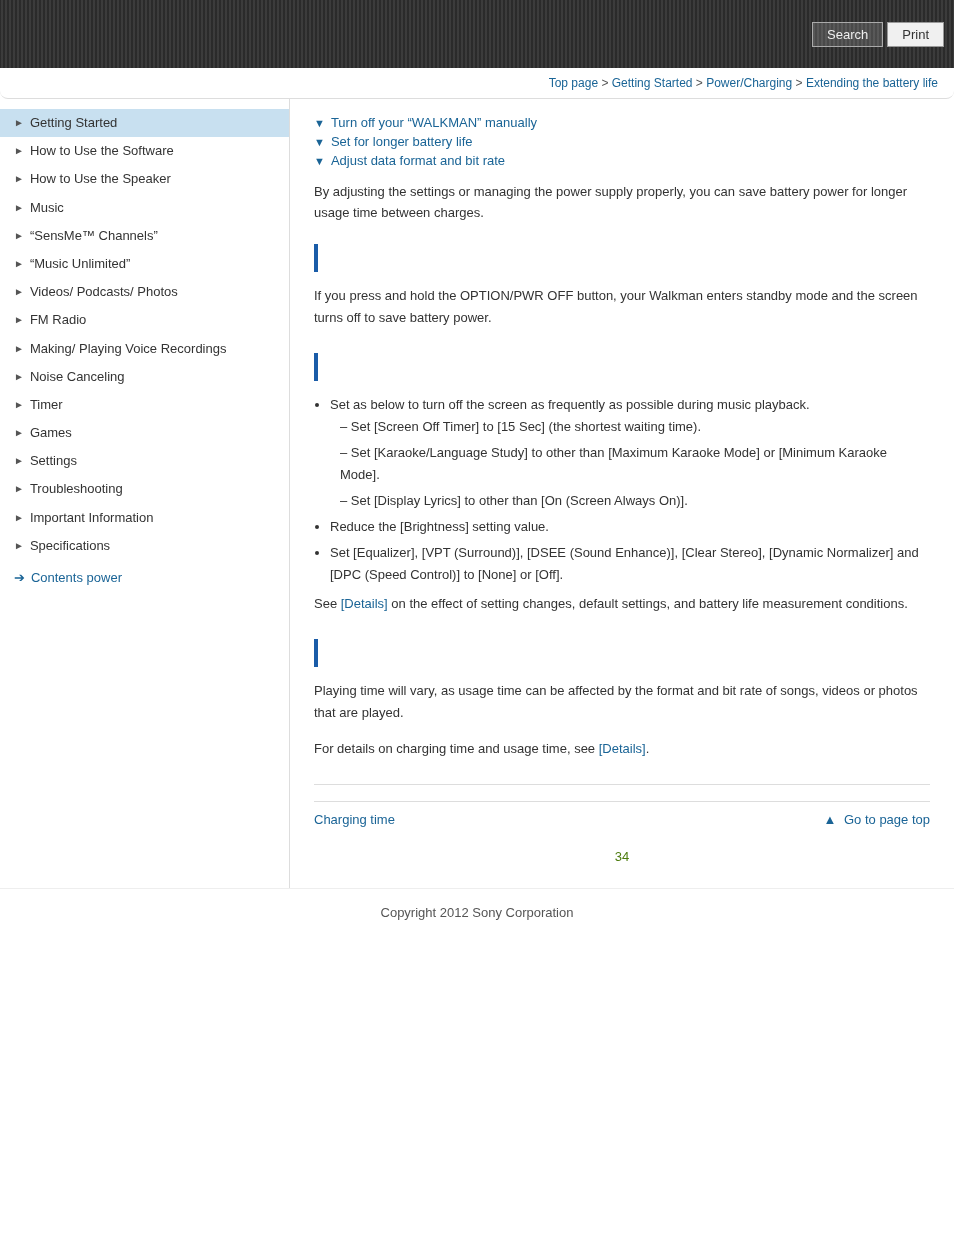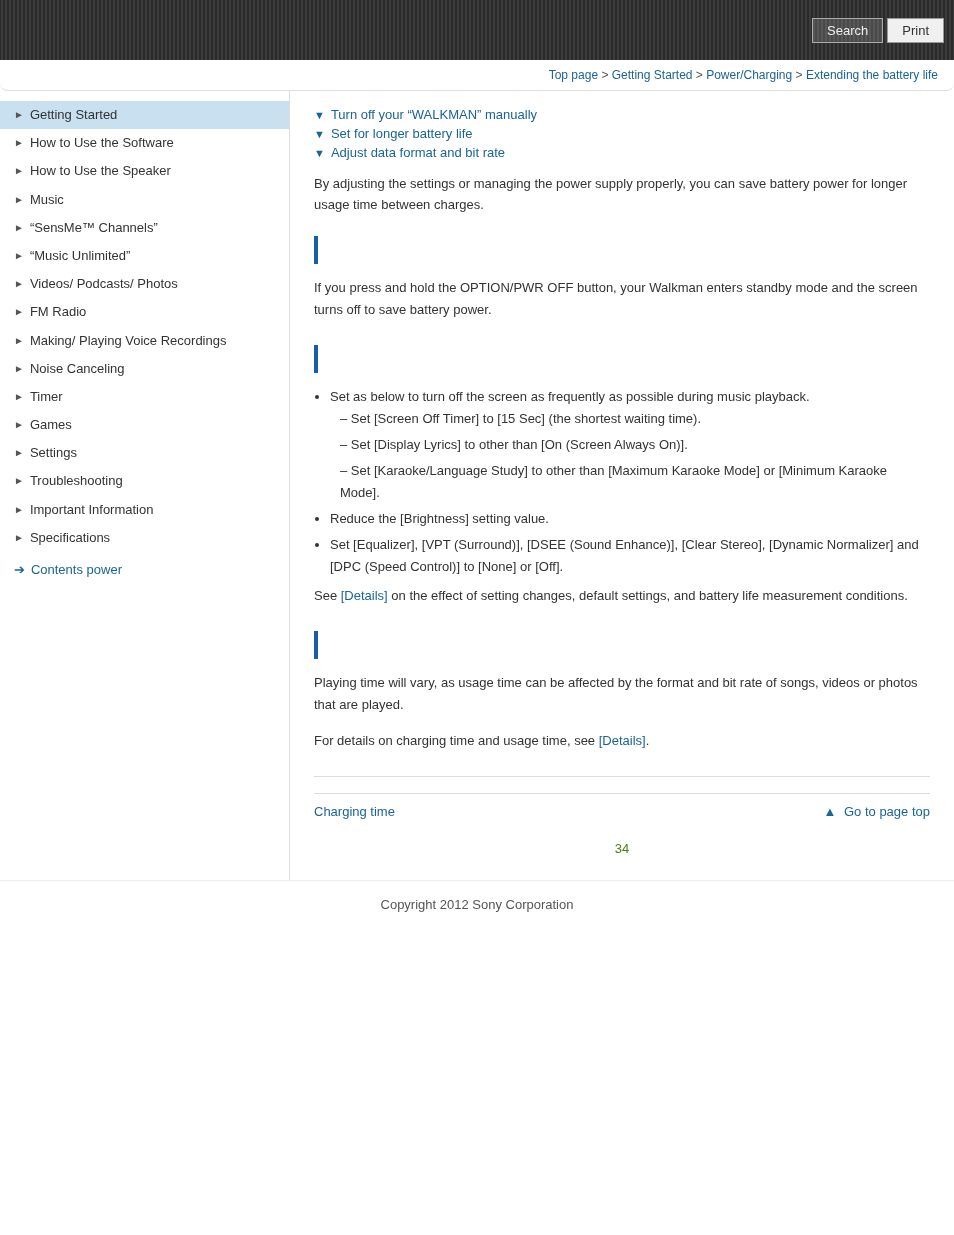--- a/index.html
+++ b/index.html
@@ -1,21 +1,21 @@
 <!DOCTYPE html>
 <html><head>
   <meta charset="utf-8">
   <style>
     * { margin: 0; padding: 0; box-sizing: border-box; }
     body { font-family: Arial, sans-serif; font-size: 13px; color: #333; background: #fff; width: 954px; }
 
     
     .header {
       background: repeating-linear-gradient(90deg, #222 0px, #444 2px, #222 4px);
-      height: 60px;
+      height: 68px;
       display: flex;
       align-items: center;
       justify-content: flex-end;
       padding-right: 10px;
     }
     .header-btn {
       background: #f0f0f0;
       border: 1px solid #999;
       padding: 4px 14px;
       font-size: 13px;
@@ -318,22 +318,22 @@
     </div>
 
     <div class="section">
       <div class="section-marker"></div>
       <div class="section-body">
         <ul>
           <li>
             <span>Set as below to turn off the screen as frequently as possible during music playback.</span>
             <ul>
               <li>Set [Screen Off Timer] to [15 Sec] (the shortest waiting time).</li>
+              <li>Set [Karaoke/Language Study] to other than [Maximum Karaoke Mode] or [Minimum Karaoke Mode].</li>
               <li>Set [Display Lyrics] to other than [On (Screen Always On)].</li>
-              <li>Set [Karaoke/Language Study] to other than [Maximum Karaoke Mode] or [Minimum Karaoke Mode].</li>
             </ul>
           </li>
           <li>Reduce the [Brightness] setting value.</li>
           <li>Set [Equalizer], [VPT (Surround)], [DSEE (Sound Enhance)], [Clear Stereo], [Dynamic Normalizer] and [DPC (Speed Control)] to [None] or [Off].</li>
         </ul>
         <p style="margin-top:6px;">
           <span>See </span><a class="link">[Details]</a><span> on the effect of setting changes, default settings, and battery life measurement conditions.</span>
         </p>
       </div>
     </div>

